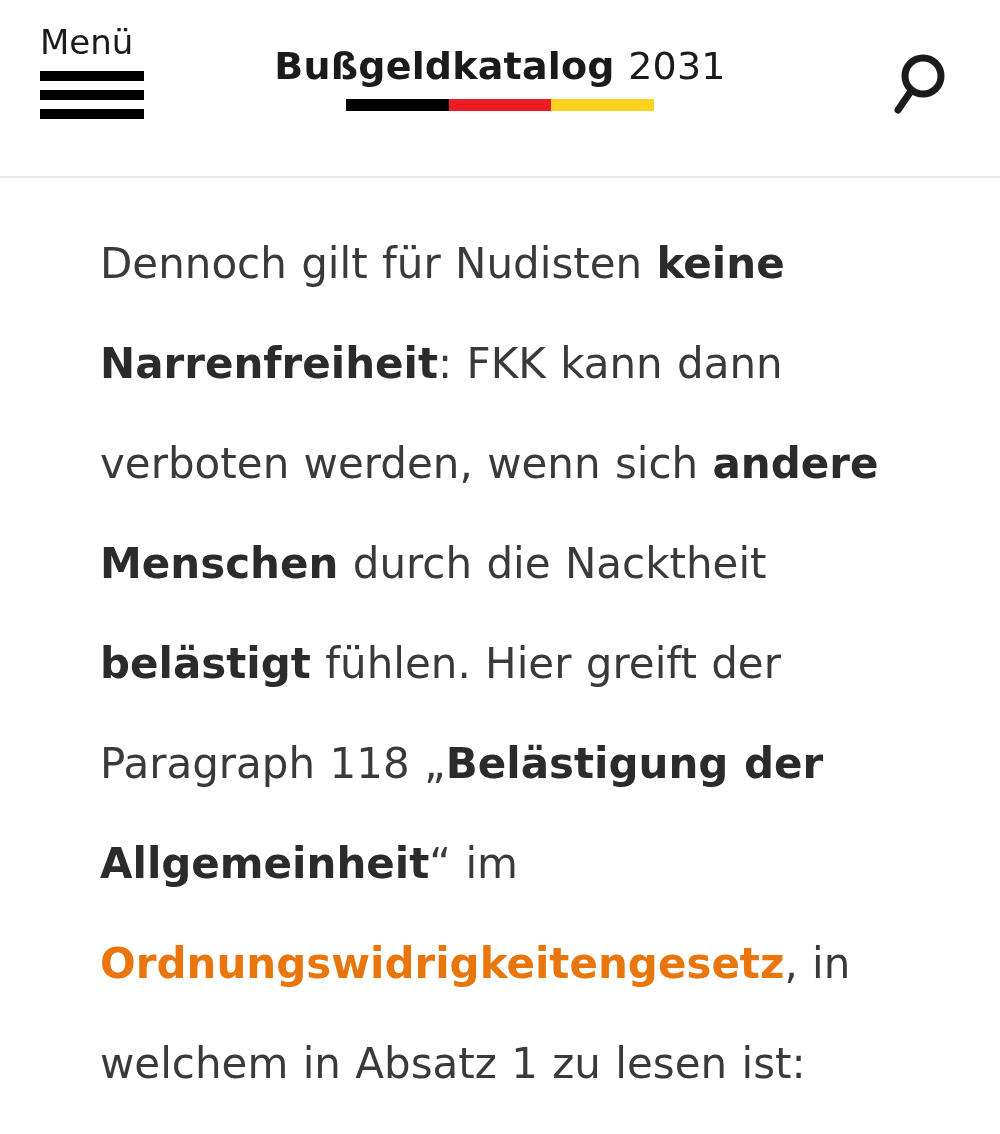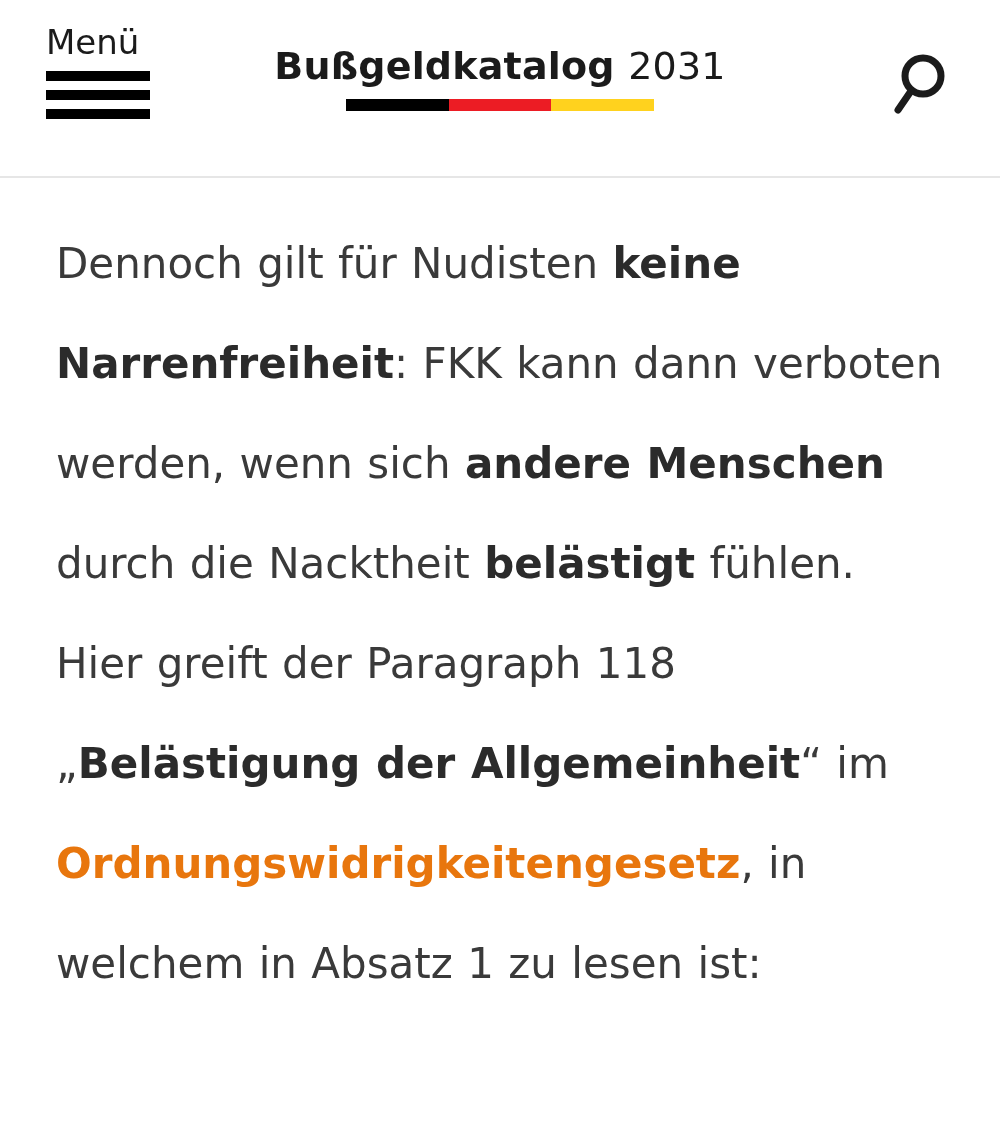--- a/index.html
+++ b/index.html
@@ -20,21 +20,21 @@
   .header {
     position: relative;
     height: 178px;
     background: #ffffff;
     border-bottom: 2px solid #e6e6e6;
     box-sizing: border-box;
   }
 
   .menu-block {
     position: absolute;
-    left: 46px;
+    left: 40px;
     top: 22px;
     width: 115px;
   }
   .menu-label {
     font-size: 34px;
     line-height: 40px;
     color: #1b1b1b;
     letter-spacing: 0px;
     font-family: "DejaVu Sans", sans-serif;
   }
@@ -84,20 +84,21 @@
     right: 38px;
     top: 48px;
     width: 72px;
     height: 72px;
   }
   .search-btn svg { display: block; }
 
   
   .content {
     padding: 36px 52px 0 56px;
+    margin-left: 44px;
   }
   .para {
     font-size: 42px;
     line-height: 100px;
     color: #3a3a3a;
     font-family: "DejaVu Sans", sans-serif;
     text-align: left;
     word-spacing: 1px;
     margin: 0;
   }

